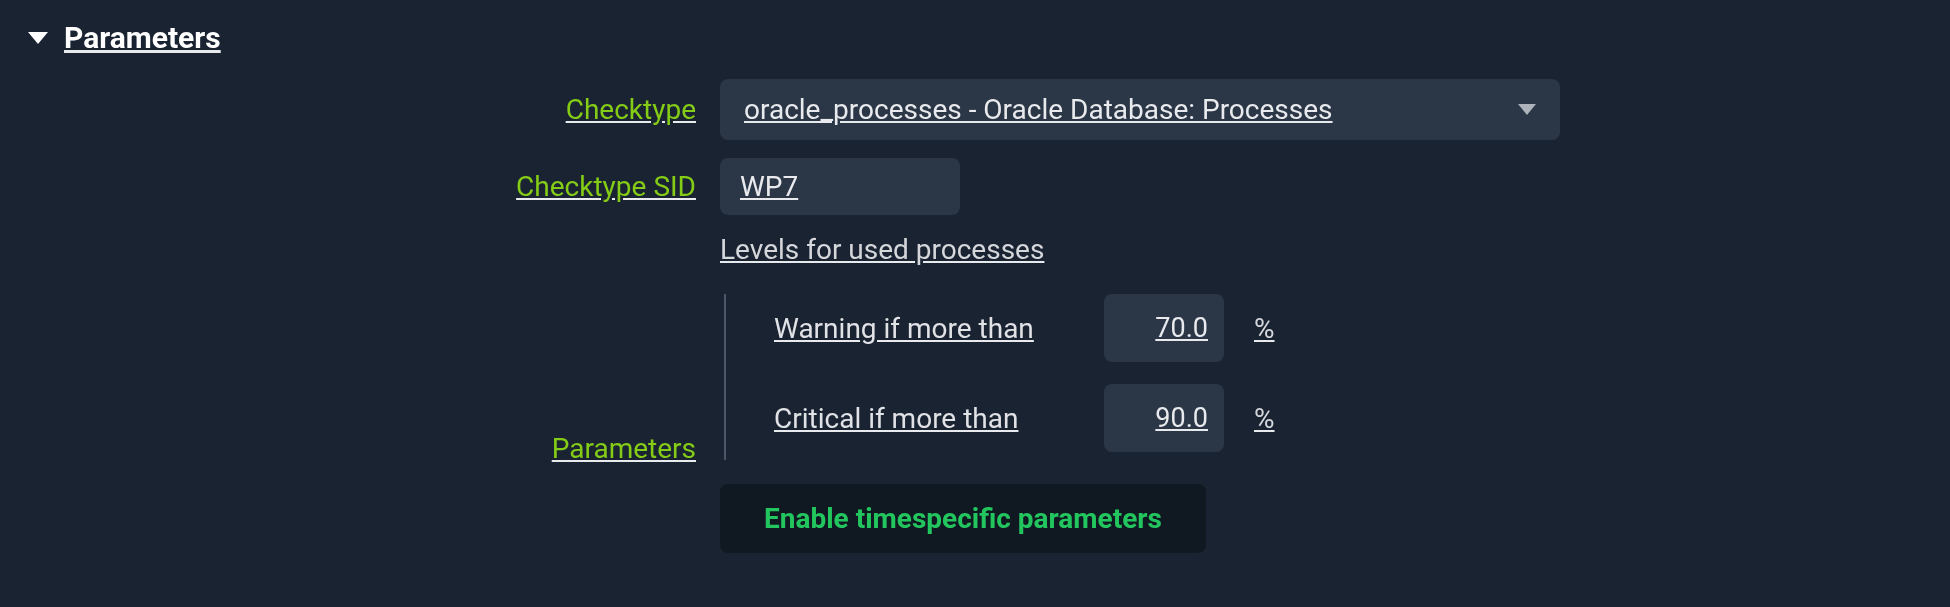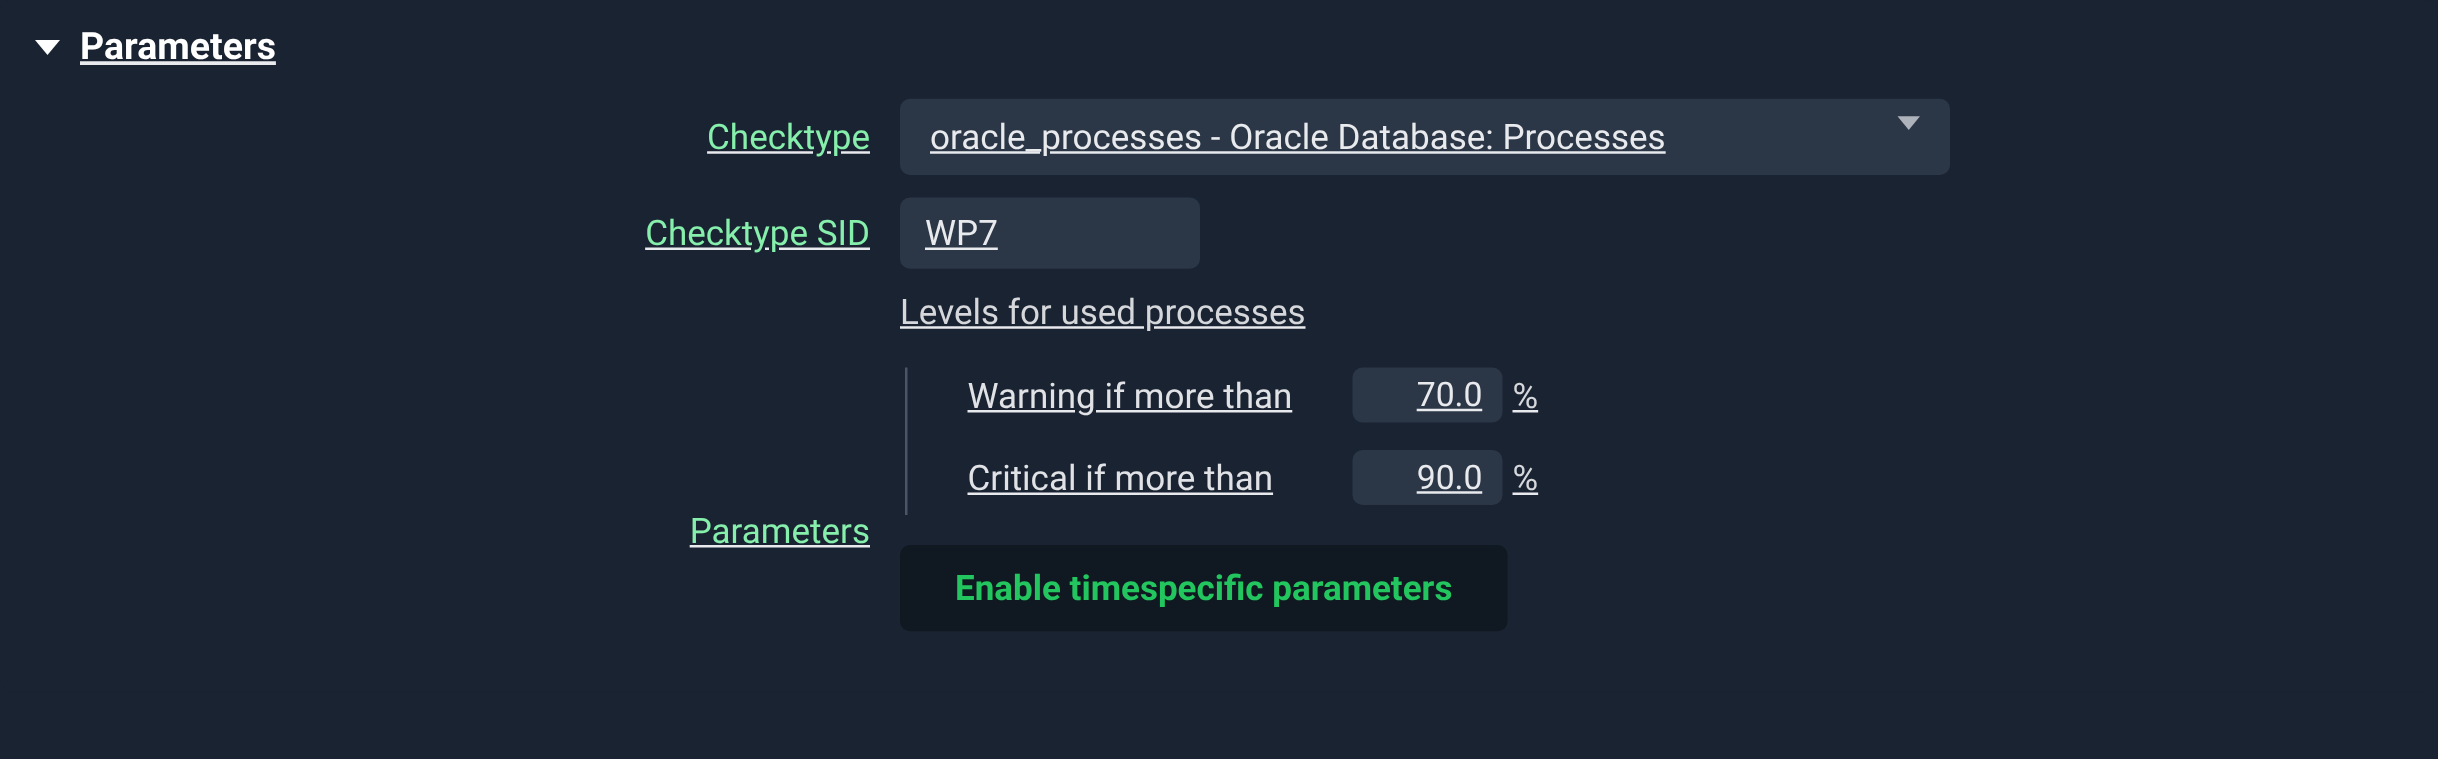--- a/index.html
+++ b/index.html
@@ -48,33 +48,33 @@
     margin-bottom: 18px;
   }
   .row.top {
     align-items: flex-start;
   }
   .label-col {
     width: 680px;
     text-align: right;
     padding-right: 24px;
     font-size: 28px;
-    color: #86efac;
+    color: #84cc16;
   }
   .label-col.middle {
     align-self: center;
   }
   .field-col {
     flex: 1;
     display: flex;
     align-items: center;
   }
   .select {
     display: flex;
-    align-items: flex-start;
+    align-items: center;
     justify-content: space-between;
     background: #2b3646;
     border-radius: 8px;
     padding: 14px 24px;
     width: 840px;
     cursor: pointer;
   }
   .select-text {
     font-size: 28px;
     color: #e8eaed;
@@ -93,21 +93,21 @@
     padding: 12px 20px;
     font-size: 28px;
     color: #e8eaed;
     width: 240px;
     font-family: inherit;
   }
   .num-input {
     background: #2b3646;
     border: none;
     border-radius: 8px;
-    padding: 6px 16px;
+    padding: 18px 16px;
     font-size: 27px;
     color: #e8eaed;
     width: 120px;
     text-align: right;
     font-family: inherit;
   }
   .levels-title {
     font-size: 28px;
     color: #d5d7db;
     margin-bottom: 18px;
@@ -115,21 +115,21 @@
   .levels-block {
     border-left: 2px solid #4a5568;
     padding-left: 24px;
     margin-left: 4px;
     margin-top: 10px;
     margin-bottom: 24px;
   }
   .level-row {
     display: flex;
     align-items: center;
-    gap: 8px;
+    gap: 30px;
     margin-bottom: 22px;
     padding-left: 24px;
   }
   .level-row:last-child {
     margin-bottom: 8px;
   }
   .level-label {
     font-size: 28px;
     color: #e0e2e6;
     width: 300px;

